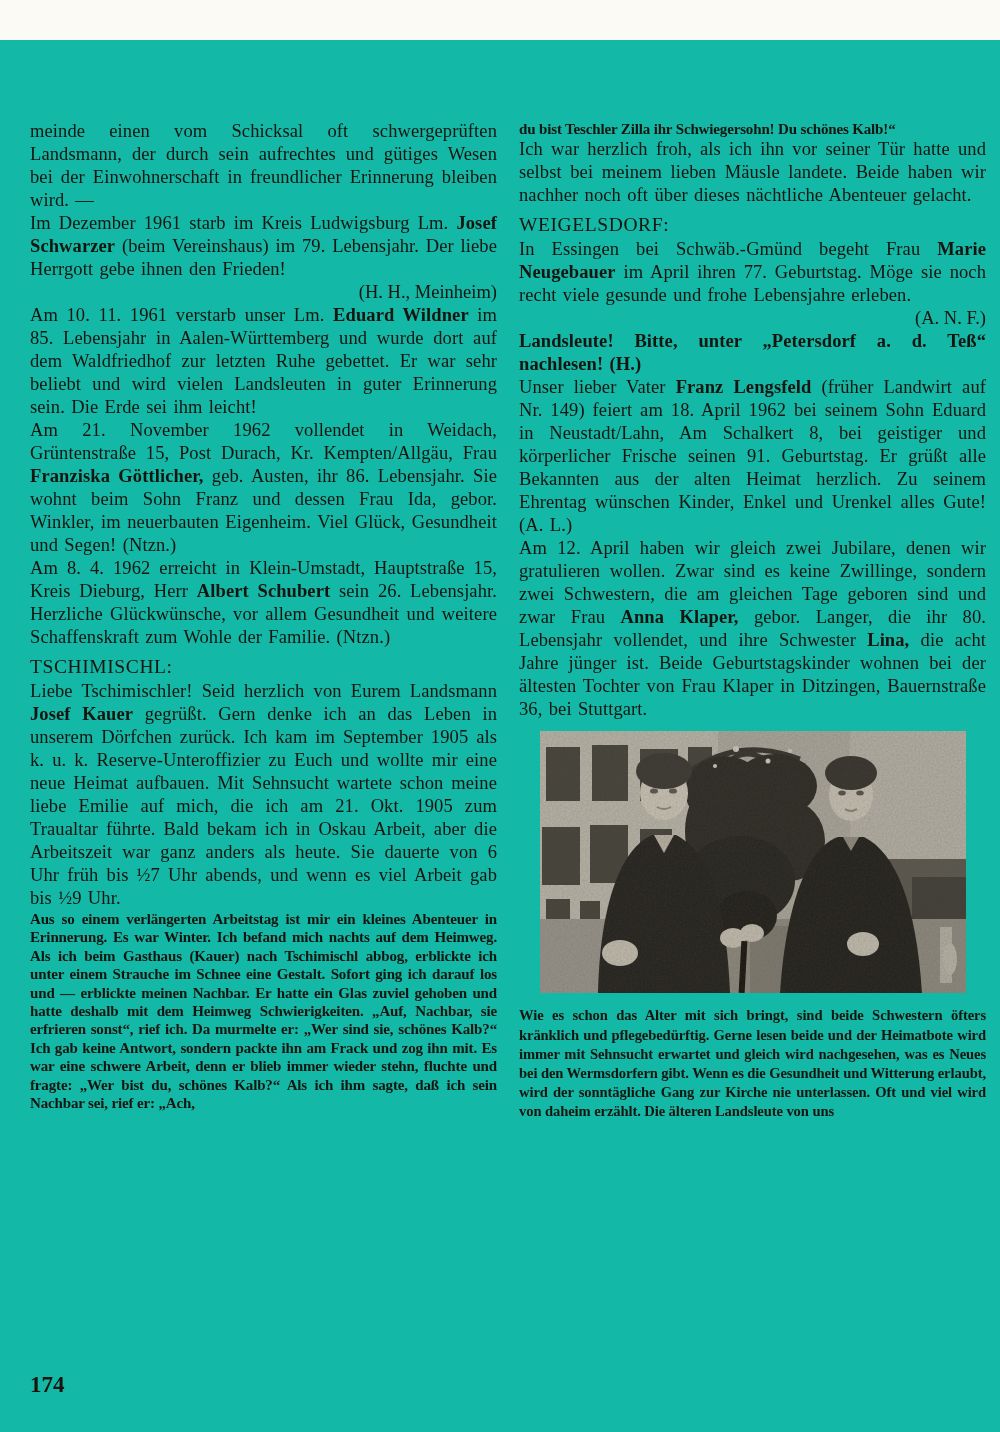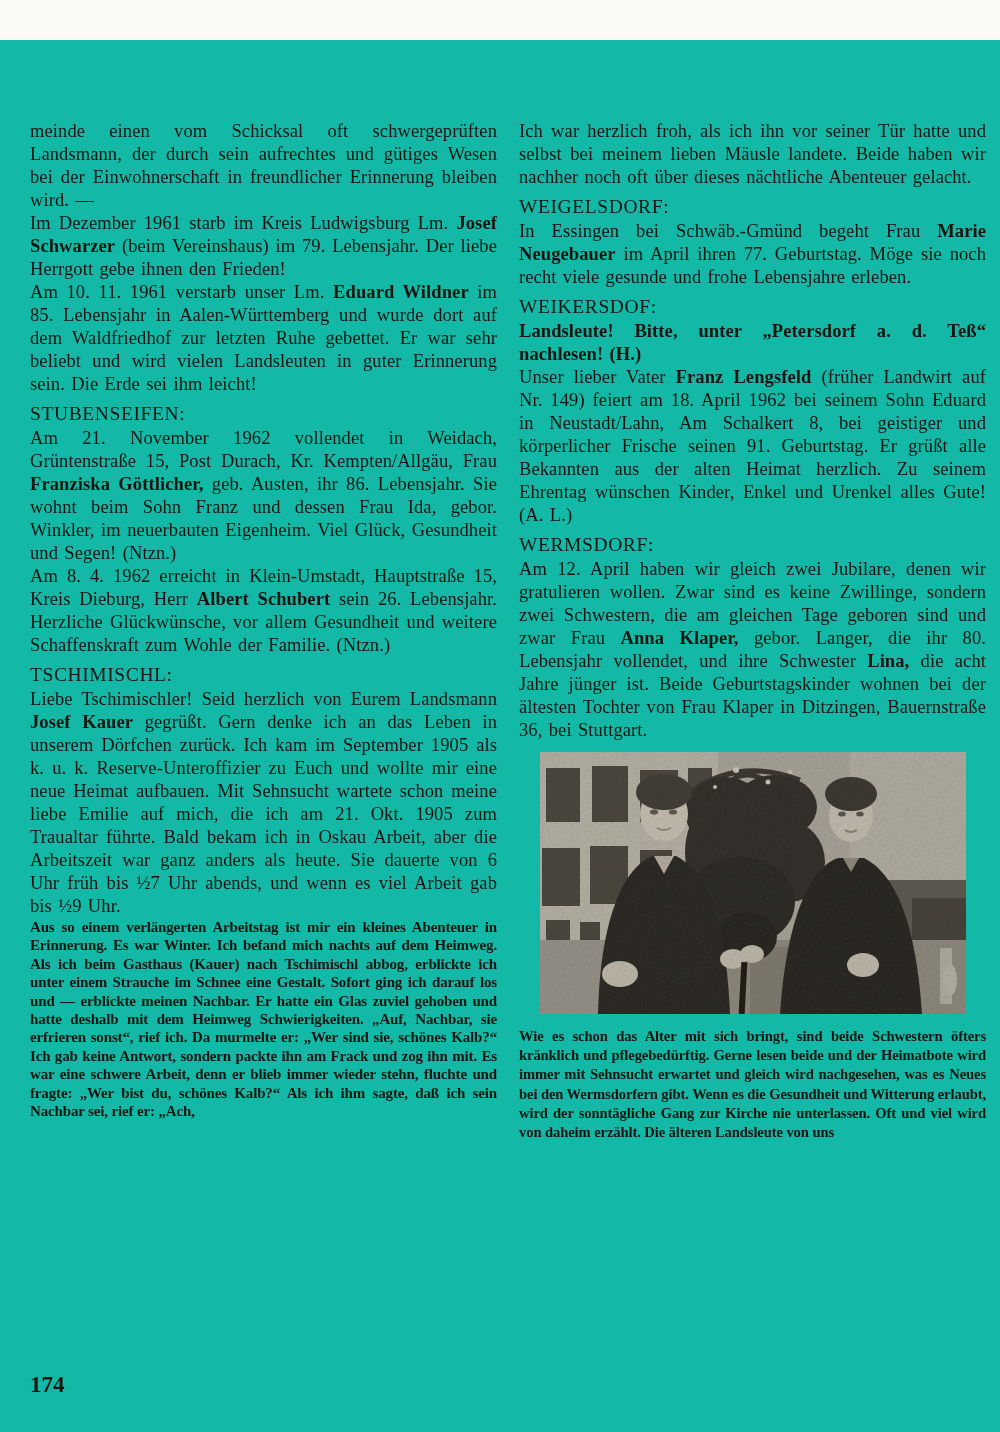--- a/index.html
+++ b/index.html
@@ -64,36 +64,36 @@
   figure.photo svg { display: block; }
 </style>
 </head>
 <body>
 
 <div class="page">
   <div class="columns">
     <div class="col" id="col-left">
         <p class="para body"><span>meinde einen vom Schicksal oft schwergeprüften Landsmann, der durch sein aufrechtes und gütiges Wesen bei der Einwohnerschaft in freundlicher Erinnerung bleiben wird. —</span></p>
         <p class="para body"><span>Im Dezember 1961 starb im Kreis Ludwigsburg Lm. </span><span class="b">Josef Schwarzer</span><span> (beim Vereinshaus) im 79. Lebensjahr. Der liebe Herrgott gebe ihnen den Frieden!</span></p>
+        <div class="byline">(H. H., Meinheim)</div>
         <p class="para body"><span>Am 10. 11. 1961 verstarb unser Lm. </span><span class="b">Eduard Wildner</span><span> im 85. Lebensjahr in Aalen-Württemberg und wurde dort auf dem Waldfriedhof zur letzten Ruhe gebettet. Er war sehr beliebt und wird vielen Landsleuten in guter Erinnerung sein. Die Erde sei ihm leicht!</span></p>
-        <div class="heading">STUBENSEIFEN:</div>
         <p class="para body"><span>Am 21. November 1962 vollendet in Weidach, Grüntenstraße 15, Post Durach, Kr. Kempten/Allgäu, Frau </span><span class="b">Franziska Göttlicher,</span><span> geb. Austen, ihr 86. Lebensjahr. Sie wohnt beim Sohn Franz und dessen Frau Ida, gebor. Winkler, im neuerbauten Eigenheim. Viel Glück, Gesundheit und Segen! (Ntzn.)</span></p>
         <p class="para body"><span>Am 8. 4. 1962 erreicht in Klein-Umstadt, Hauptstraße 15, Kreis Dieburg, Herr </span><span class="b">Albert Schubert</span><span> sein 26. Lebensjahr. Herzliche Glückwünsche, vor allem Gesundheit und weitere Schaffenskraft zum Wohle der Familie. (Ntzn.)</span></p>
         <div class="heading">TSCHIMISCHL:</div>
         <p class="para body"><span>Liebe Tschimischler! Seid herzlich von Eurem Landsmann </span><span class="b">Josef Kauer</span><span> gegrüßt. Gern denke ich an das Leben in unserem Dörfchen zurück. Ich kam im September 1905 als k. u. k. Reserve-Unteroffizier zu Euch und wollte mir eine neue Heimat aufbauen. Mit Sehnsucht wartete schon meine liebe Emilie auf mich, die ich am 21. Okt. 1905 zum Traualtar führte. Bald bekam ich in Oskau Arbeit, aber die Arbeitszeit war ganz anders als heute. Sie dauerte von 6 Uhr früh bis ½7 Uhr abends, und wenn es viel Arbeit gab bis ½9 Uhr.</span></p>
         <p class="para small"><span>Aus so einem verlängerten Arbeitstag ist mir ein kleines Abenteuer in Erinnerung. Es war Winter. Ich befand mich nachts auf dem Heimweg. Als ich beim Gasthaus (Kauer) nach Tschimischl abbog, erblickte ich unter einem Strauche im Schnee eine Gestalt. Sofort ging ich darauf los und — erblickte meinen Nachbar. Er hatte ein Glas zuviel gehoben und hatte deshalb mit dem Heimweg Schwierigkeiten. „Auf, Nachbar, sie erfrieren sonst“, rief ich. Da murmelte er: „Wer sind sie, schönes Kalb?“ Ich gab keine Antwort, sondern packte ihn am Frack und zog ihn mit. Es war eine schwere Arbeit, denn er blieb immer wieder stehn, fluchte und fragte: „Wer bist du, schönes Kalb?“ Als ich ihm sagte, daß ich sein Nachbar sei, rief er: „Ach,</span></p>
       </div>
     <div class="col" id="col-right">
+        <p class="para small"><span>du bist Teschler Zilla ihr Schwiegersohn! Du schönes Kalb!“</span></p>
         <p class="para body"><span>Ich war herzlich froh, als ich ihn vor seiner Tür hatte und selbst bei meinem lieben Mäusle landete. Beide haben wir nachher noch oft über dieses nächtliche Abenteuer gelacht.</span></p>
         <div class="heading">WEIGELSDORF:</div>
         <p class="para body"><span>In Essingen bei Schwäb.-Gmünd begeht Frau </span><span class="b">Marie Neugebauer</span><span> im April ihren 77. Geburtstag. Möge sie noch recht viele gesunde und frohe Lebensjahre erleben.</span></p>
-        <div class="heading">WEIKERSDOF:</div>
+        <div class="byline">(A. N. F.)</div>
         <p class="para body"><span class="b">Landsleute! Bitte, unter „Petersdorf a. d. Teß“ nachlesen! (H.)</span></p>
         <p class="para body"><span>Unser lieber Vater </span><span class="b">Franz Lengsfeld</span><span> (früher Landwirt auf Nr. 149) feiert am 18. April 1962 bei seinem Sohn Eduard in Neustadt/Lahn, Am Schalkert 8, bei geistiger und körperlicher Frische seinen 91. Geburtstag. Er grüßt alle Bekannten aus der alten Heimat herzlich. Zu seinem Ehrentag wünschen Kinder, Enkel und Urenkel alles Gute! (A. L.)</span></p>
-        <div class="heading">WERMSDORF:</div>
         <p class="para body"><span>Am 12. April haben wir gleich zwei Jubilare, denen wir gratulieren wollen. Zwar sind es keine Zwillinge, sondern zwei Schwestern, die am gleichen Tage geboren sind und zwar Frau </span><span class="b">Anna Klaper,</span><span> gebor. Langer, die ihr 80. Lebensjahr vollendet, und ihre Schwester </span><span class="b">Lina,</span><span> die acht Jahre jünger ist. Beide Geburtstagskinder wohnen bei der ältesten Tochter von Frau Klaper in Ditzingen, Bauernstraße 36, bei Stuttgart.</span></p>
         <figure class="photo">
     <svg width="426" height="262" viewBox="0 0 426 262">
       <defs>
         <filter id="grain" x="0" y="0" width="100%" height="100%">
           <feTurbulence type="fractalNoise" baseFrequency="0.55" numOctaves="2" stitchTiles="stitch"></feTurbulence>
           <feColorMatrix type="matrix" values="0 0 0 0 0.10  0 0 0 0 0.09  0 0 0 0 0.07  0 0 0 0.55 0"></feColorMatrix>
         </filter>
       </defs>
       <g>

